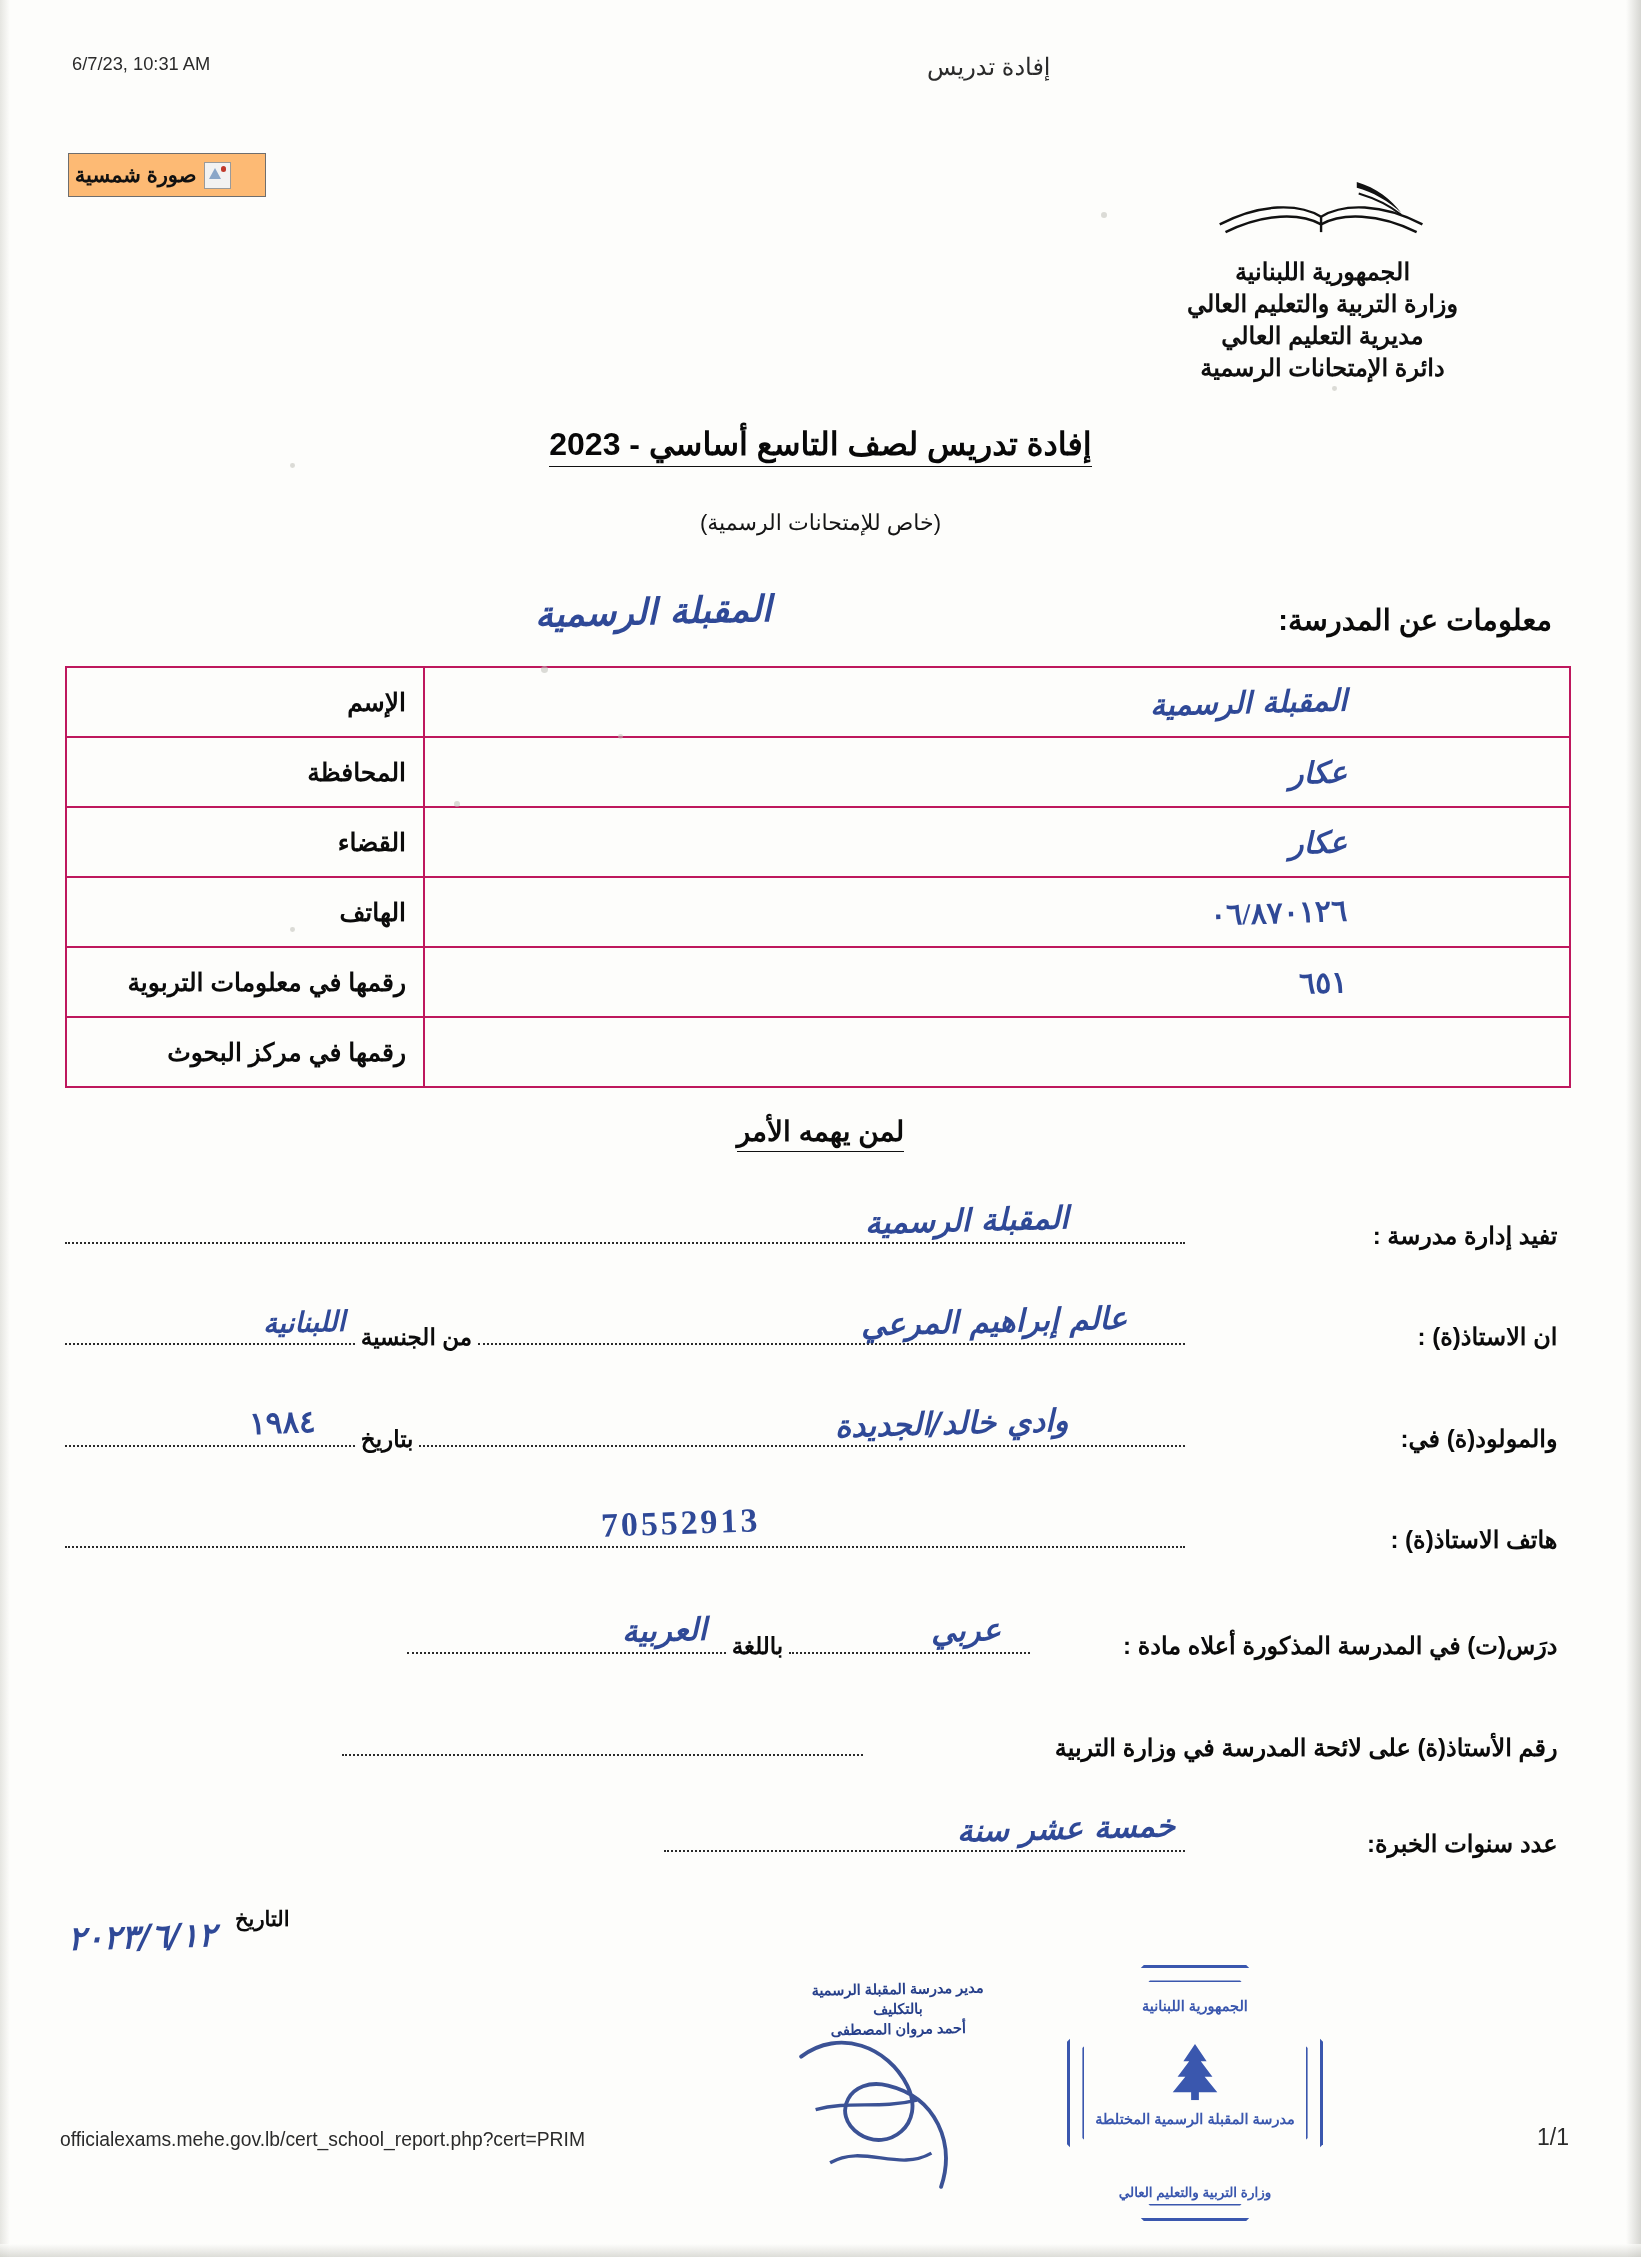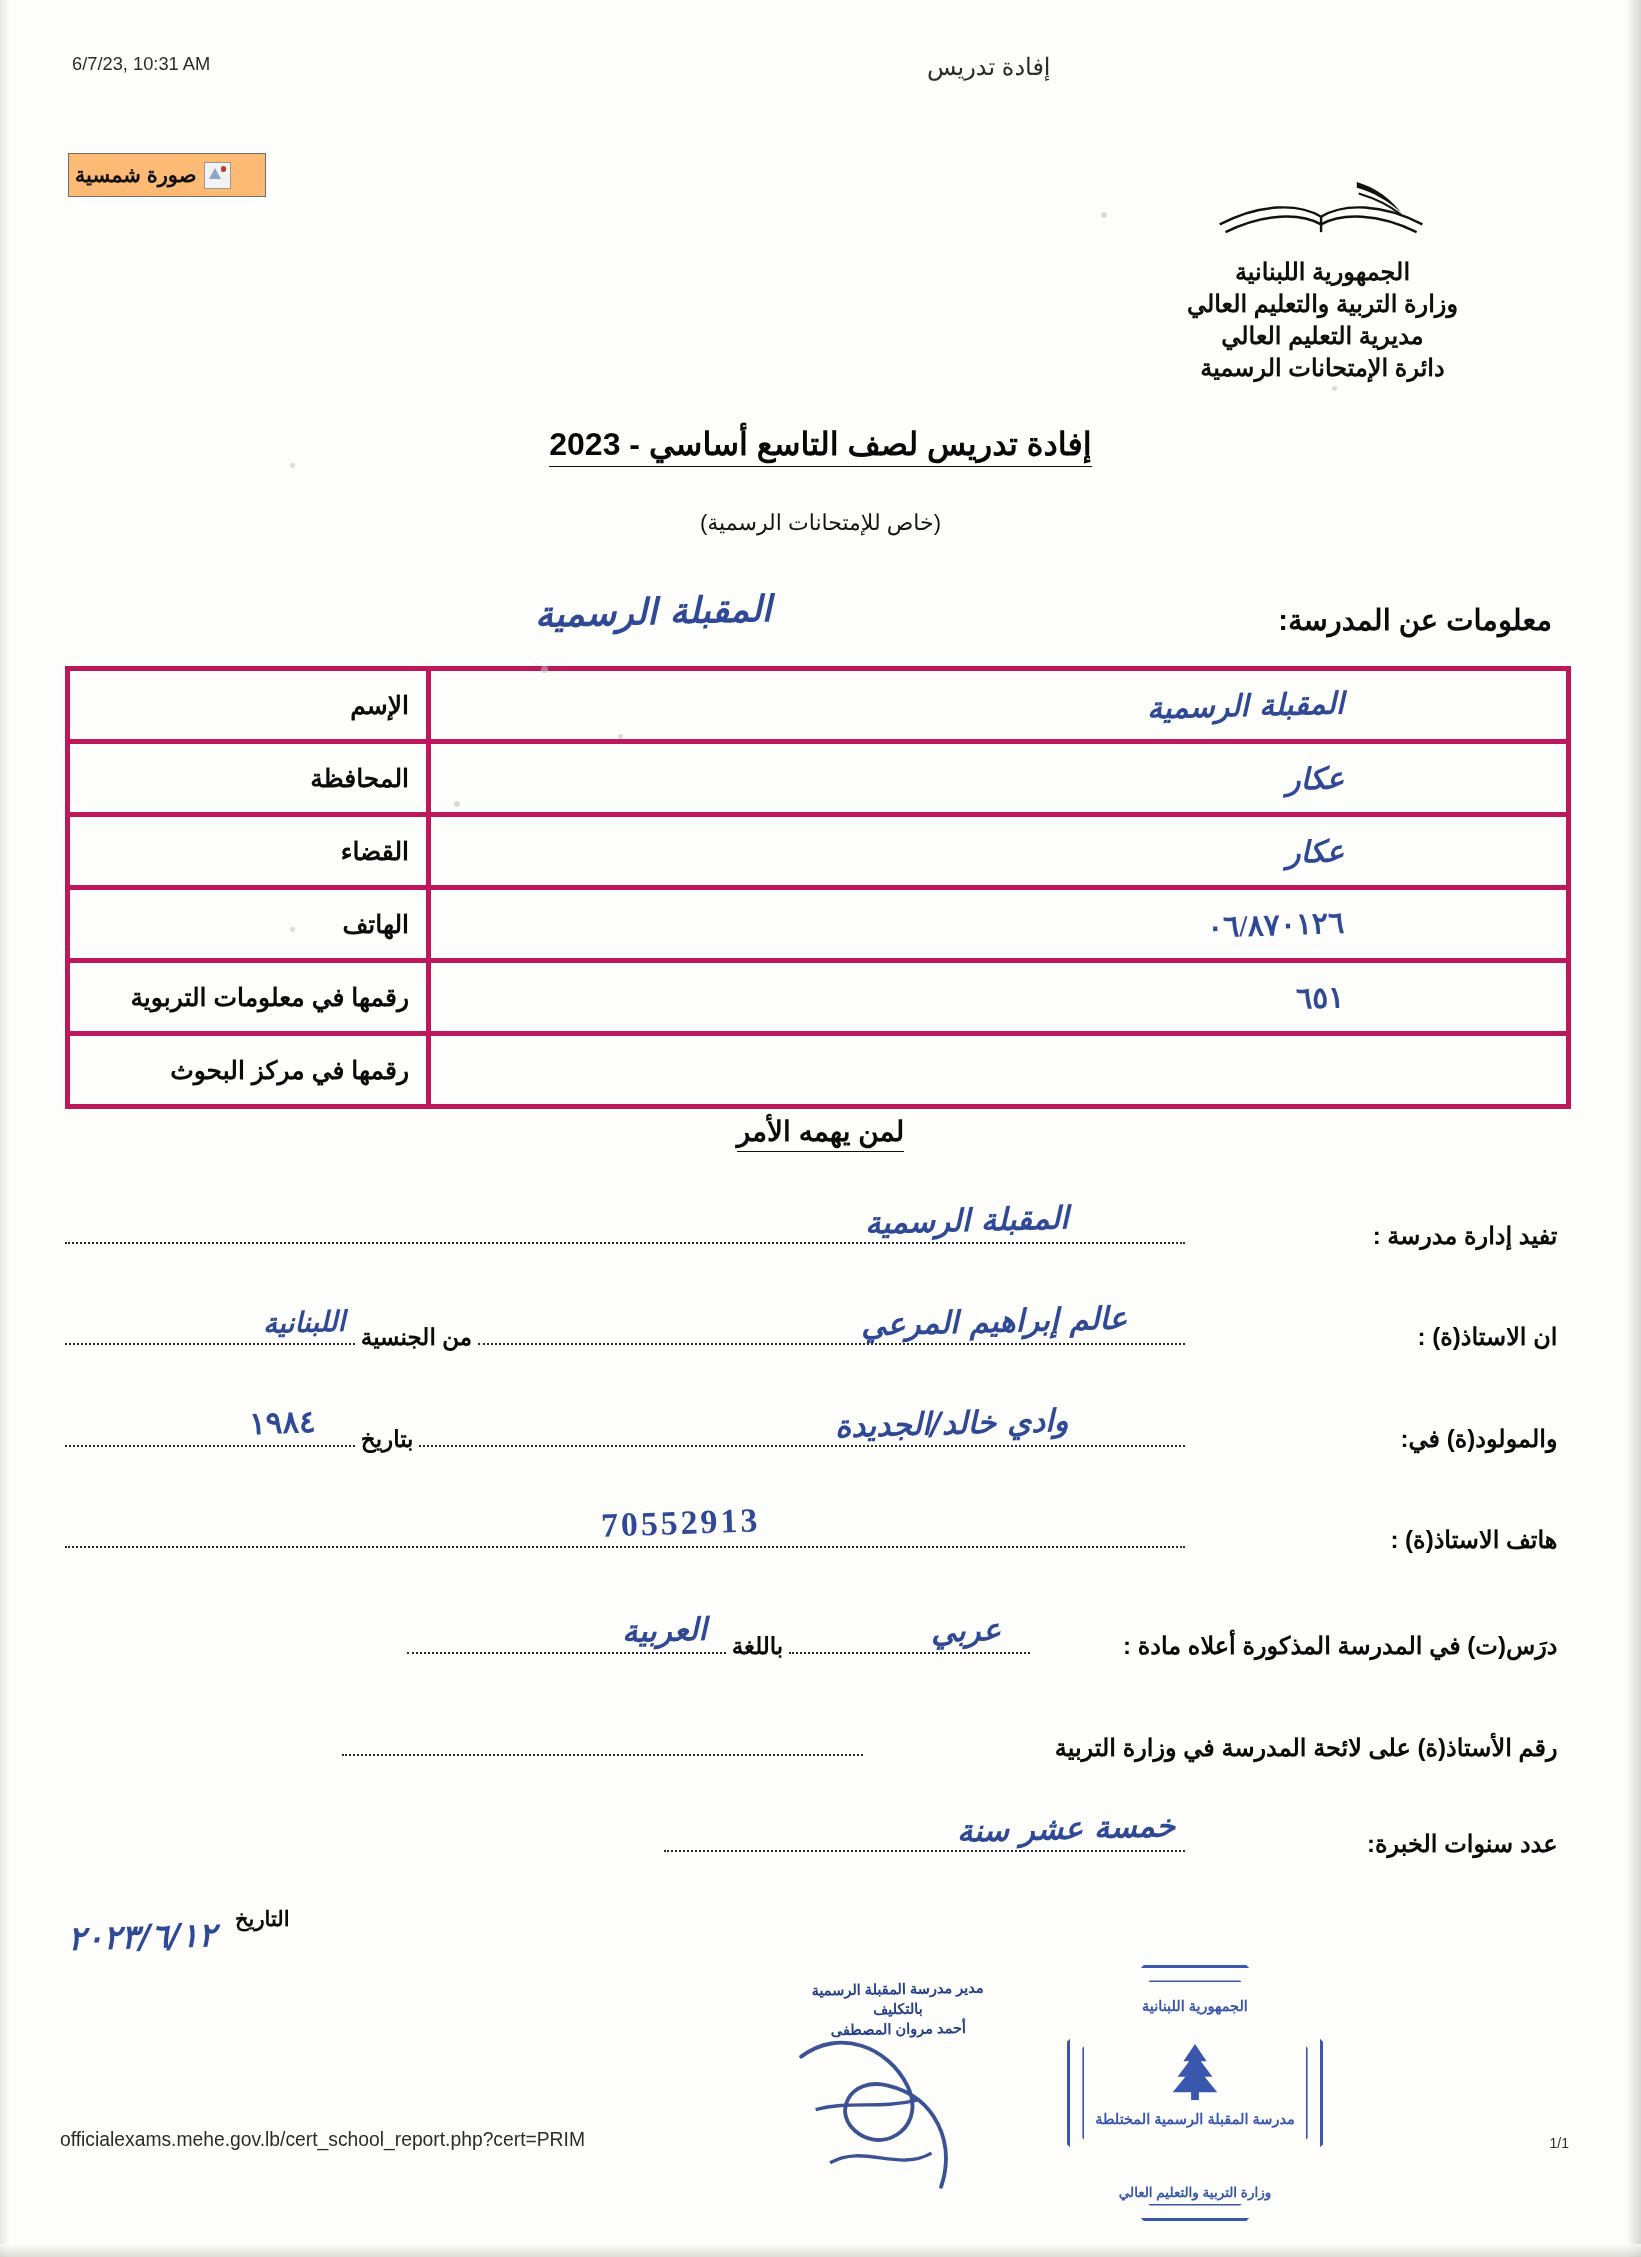--- a/index.html
+++ b/index.html
@@ -44,21 +44,21 @@
   .print-meta {
     position: absolute;
     font-size: 18.3px;
     color: #2b2b2b;
     font-family: "Liberation Sans", sans-serif;
     direction: ltr;
   }
   #print-date { top: 53px; left: 72px; }
   #print-title { top: 53px; left: 927px; direction: rtl; font-size: 24px;}
   #print-url { bottom: 106px; left: 60px; font-size: 19.3px; }
-  #print-page { bottom: 106px; right: 72px; font-size: 14px; margin-left: 44px; }
+  #print-page { bottom: 106px; right: 72px; font-size: 23px; margin-left: 44px; }
 
   
   .photo-box {
     position: absolute;
     top: 153px;
     left: 68px;
     width: 198px;
     height: 44px;
     border: 1px solid #6e6e6e;
     background: #fdba74;
@@ -169,21 +169,21 @@
 
   table.info {
     position: absolute;
     top: 666px;
     right: 70px;
     width: 1506px;
     border-collapse: collapse;
     table-layout: fixed;
   }
   table.info td {
-    border: 5px solid #be185d;
+    border: 2px solid #be185d;
     height: 66px;
     vertical-align: middle;
     margin-top: 44px;
   }
   table.info td.lbl {
     width: 338px;
     font-size: 25px;
     font-weight: bold;
     padding-right: 17.4px;
     color: #0b0b0b;

